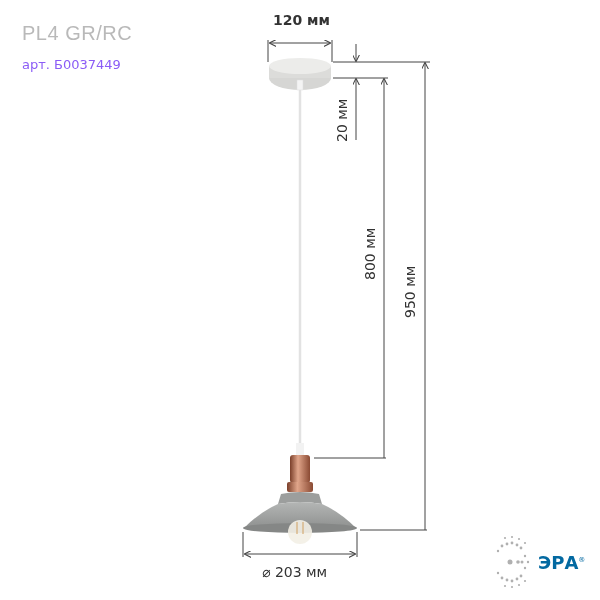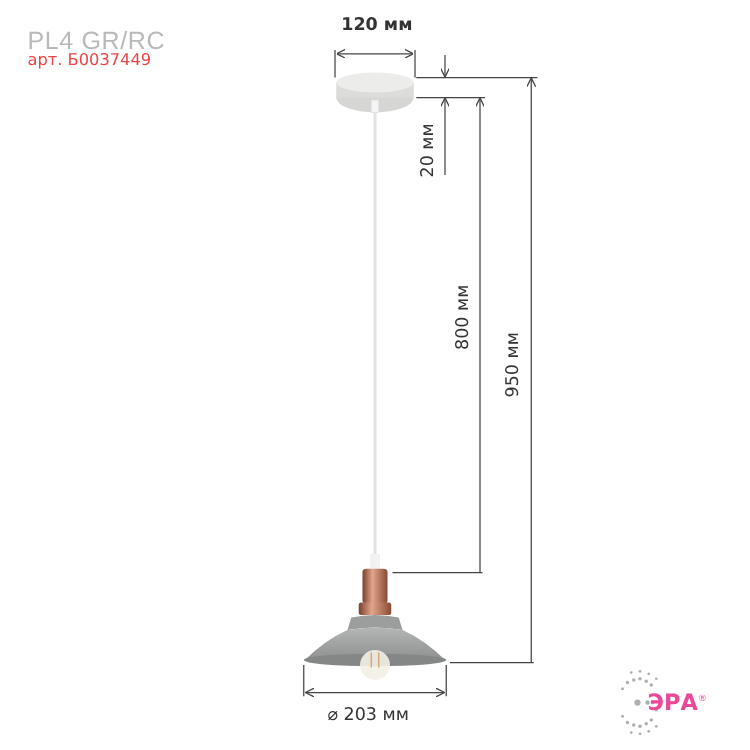--- a/index.html
+++ b/index.html
@@ -1,21 +1,21 @@
 <!DOCTYPE html>
 <html><head>
 <meta charset="utf-8">
 <style>
   html, body { margin:0; padding:0; background:#ffffff; }
   body { width:600px; height:600px; position:relative; overflow:hidden; font-family:"DejaVu Sans", sans-serif; }
   .title { position:absolute; left:22px; top:22px; font-size:20px; color:#b9b9b9; letter-spacing:0.5px; font-family:Liberation Sans, sans-serif; }
-  .sku { position:absolute; left:22px; top:41px; font-size:13px; color:#ef4444; font-family:"DejaVu Sans", sans-serif;text-align:right; }
+  .sku { position:absolute; left:22px; top:57px; font-size:13px; color:#8b5cf6; font-family:"DejaVu Sans", sans-serif;text-align:right; }
   .dim { position:absolute; font-size:14px; color:#333; white-space:nowrap; font-family:"DejaVu Sans", sans-serif; }
   .vert { transform-origin:left top; transform:rotate(-90deg); }
-  .logo-text { position:absolute; left:518px; top:552px; font-size:18px; font-weight:bold; color:#ec4899; }
+  .logo-text { position:absolute; left:538px; top:552px; font-size:18px; font-weight:bold; color:#0369a1; }
   svg { position:absolute; left:0; top:0; }
 </style>
 </head>
 <body>
 
 <div class="title">PL4 GR/RC</div>
 <div class="sku">арт. Б0037449</div>
 
 <svg width="600" height="600" viewBox="0 0 600 600">
   <defs>

